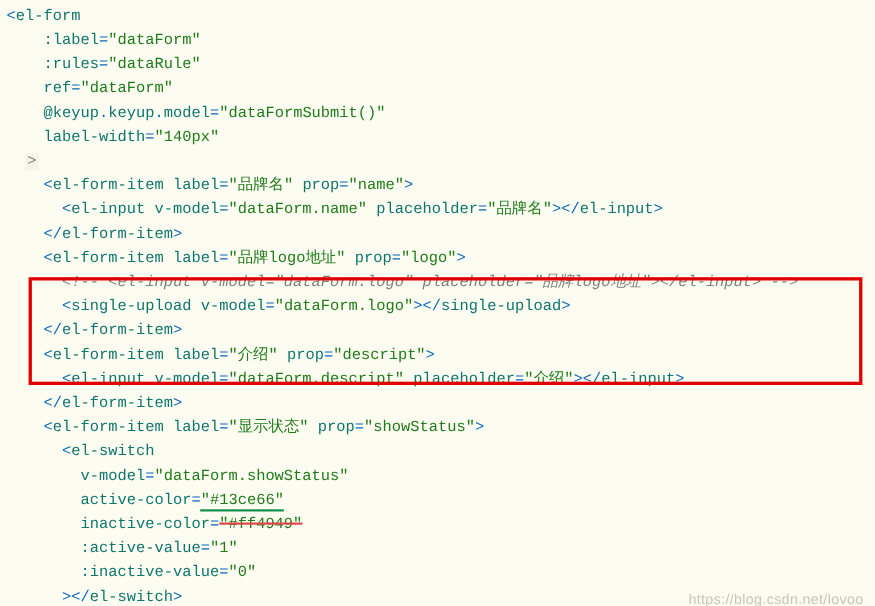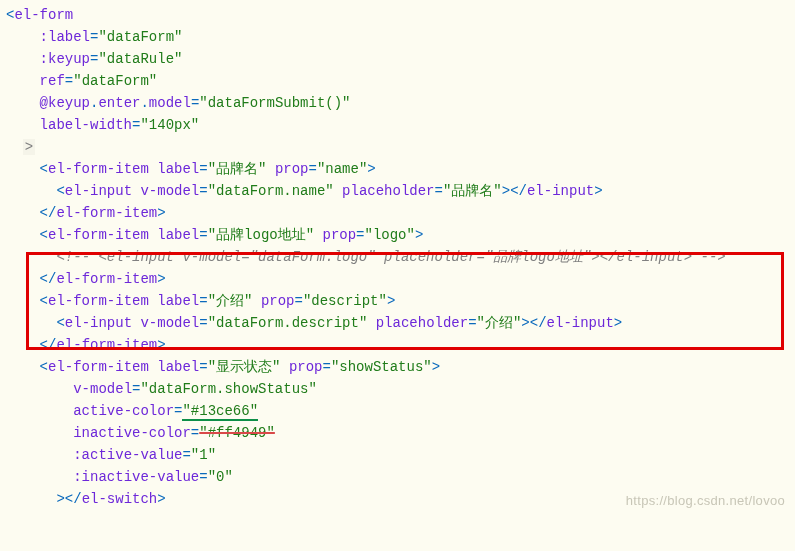--- a/index.html
+++ b/index.html
@@ -11,21 +11,21 @@
     line-height: 22px;
     color: #333;
     position: relative;
     width: 795px;
   }
   .row {
     white-space: pre;
     padding-left: 6px;
   }
   .t-punc { color: #0a69bc; }       
-  .t-tag  { color: #6d28d9; }       
+  .t-tag  { color: #0f766e; }       
   .t-str  { color: #207c1a; }       
   .t-comment{ color:#808080; font-style: italic; }
   .collapse-handle{
     color:#808080;
     background: rgba(120,120,120,0.06);
     padding: 0 2px;
   }
   .dec-active-green{
     border-bottom: 2px solid #0e8f48;
   }
@@ -51,43 +51,45 @@
 </style>
 </head>
 <body>
 
 <div>
 
   <div class="row"><span class="t-punc">&lt;</span><span class="t-tag">el-form</span></div>
 
   <div class="row">    <span class="t-tag">:label</span><span class="t-punc">=</span><span class="t-str">"dataForm"</span></div>
 
-  <div class="row">    <span class="t-tag">:keyup</span><span class="t-punc">=</span><span class="t-str">"dataRule"</span></div>
+  <div class="row">    <span class="t-tag">:rules</span><span class="t-punc">=</span><span class="t-str">"dataRule"</span></div>
 
   <div class="row">    <span class="t-tag">ref</span><span class="t-punc">=</span><span class="t-str">"dataForm"</span></div>
 
-  <div class="row">    <span class="t-tag">@keyup</span><span class="t-punc">.</span><span class="t-tag">enter</span><span class="t-punc">.</span><span class="t-tag">model</span><span class="t-punc">=</span><span class="t-str">"dataFormSubmit()"</span></div>
+  <div class="row">    <span class="t-tag">@keyup</span><span class="t-punc">.</span><span class="t-tag">keyup</span><span class="t-punc">.</span><span class="t-tag">model</span><span class="t-punc">=</span><span class="t-str">"dataFormSubmit()"</span></div>
 
   <div class="row">    <span class="t-tag">label-width</span><span class="t-punc">=</span><span class="t-str">"140px"</span></div>
 
   <div class="row">  <span class="collapse-handle">&gt;</span></div>
 
   <div class="row">    <span class="t-punc">&lt;</span><span class="t-tag">el-form-item</span> <span class="t-tag">label</span><span class="t-punc">=</span><span class="t-str">"品牌名"</span> <span class="t-tag">prop</span><span class="t-punc">=</span><span class="t-str">"name"</span><span class="t-punc">&gt;</span></div>
   <div class="row">      <span class="t-punc">&lt;</span><span class="t-tag">el-input</span> <span class="t-tag">v-model</span><span class="t-punc">=</span><span class="t-str">"dataForm.name"</span> <span class="t-tag">placeholder</span><span class="t-punc">=</span><span class="t-str">"品牌名"</span><span class="t-punc">&gt;&lt;/</span><span class="t-tag">el-input</span><span class="t-punc">&gt;</span></div>
   <div class="row">    <span class="t-punc">&lt;/</span><span class="t-tag">el-form-item</span><span class="t-punc">&gt;</span></div>
 
   <div class="row">    <span class="t-punc">&lt;</span><span class="t-tag">el-form-item</span> <span class="t-tag">label</span><span class="t-punc">=</span><span class="t-str">"品牌logo地址"</span> <span class="t-tag">prop</span><span class="t-punc">=</span><span class="t-str">"logo"</span><span class="t-punc">&gt;</span></div>
   <div class="row">      <span class="t-comment">&lt;!-- &lt;el-input v-model="dataForm.logo" placeholder="品牌logo地址"&gt;&lt;/el-input&gt; --&gt;</span></div>
+  <div class="row">      <span class="t-punc">&lt;</span><span class="t-tag">single-upload</span> <span class="t-tag">v-model</span><span class="t-punc">=</span><span class="t-str">"dataForm.logo"</span><span class="t-punc">&gt;&lt;/</span><span class="t-tag">single-upload</span><span class="t-punc">&gt;</span></div>
   <div class="row">    <span class="t-punc">&lt;/</span><span class="t-tag">el-form-item</span><span class="t-punc">&gt;</span></div>
 
   <div class="row">    <span class="t-punc">&lt;</span><span class="t-tag">el-form-item</span> <span class="t-tag">label</span><span class="t-punc">=</span><span class="t-str">"介绍"</span> <span class="t-tag">prop</span><span class="t-punc">=</span><span class="t-str">"descript"</span><span class="t-punc">&gt;</span></div>
   <div class="row">      <span class="t-punc">&lt;</span><span class="t-tag">el-input</span> <span class="t-tag">v-model</span><span class="t-punc">=</span><span class="t-str">"dataForm.descript"</span> <span class="t-tag">placeholder</span><span class="t-punc">=</span><span class="t-str">"介绍"</span><span class="t-punc">&gt;&lt;/</span><span class="t-tag">el-input</span><span class="t-punc">&gt;</span></div>
   <div class="row">    <span class="t-punc">&lt;/</span><span class="t-tag">el-form-item</span><span class="t-punc">&gt;</span></div>
 
   <div class="row">    <span class="t-punc">&lt;</span><span class="t-tag">el-form-item</span> <span class="t-tag">label</span><span class="t-punc">=</span><span class="t-str">"显示状态"</span> <span class="t-tag">prop</span><span class="t-punc">=</span><span class="t-str">"showStatus"</span><span class="t-punc">&gt;</span></div>
+  <div class="row">      <span class="t-punc">&lt;</span><span class="t-tag">el-switch</span></div>
   <div class="row">        <span class="t-tag">v-model</span><span class="t-punc">=</span><span class="t-str">"dataForm.showStatus"</span></div>
   <div class="row">        <span class="t-tag">active-color</span><span class="t-punc">=</span><span class="t-str dec-active-green">"#13ce66"</span></div>
   <div class="row">        <span class="t-tag">inactive-color</span><span class="t-punc">=</span><span class="t-str dec-inactive-red">"#ff4949"</span></div>
   <div class="row">        <span class="t-tag">:active-value</span><span class="t-punc">=</span><span class="t-str">"1"</span></div>
   <div class="row">        <span class="t-tag">:inactive-value</span><span class="t-punc">=</span><span class="t-str">"0"</span></div>
   <div class="row">      <span class="t-punc">&gt;&lt;/</span><span class="t-tag">el-switch</span><span class="t-punc">&gt;</span></div>
 
 </div>
 
 <div class="redbox" style="left:26px;top:252px;width:752px;height:92px;"></div>

